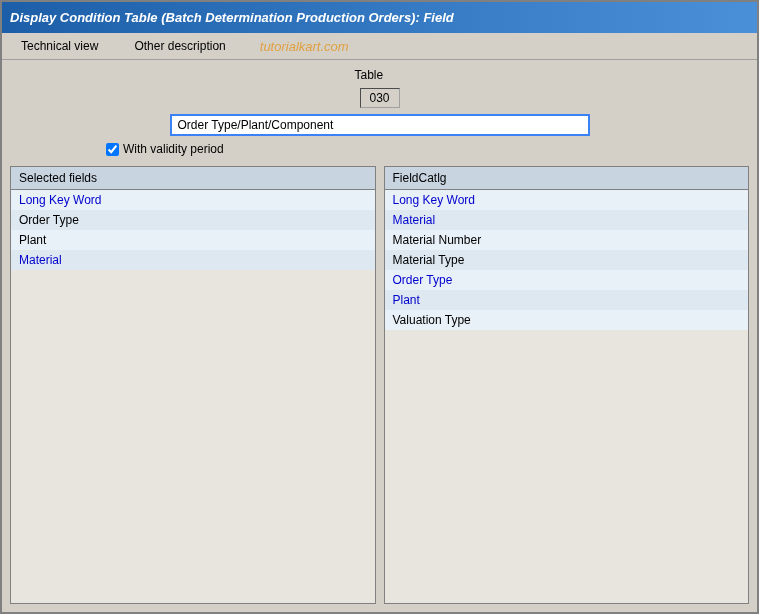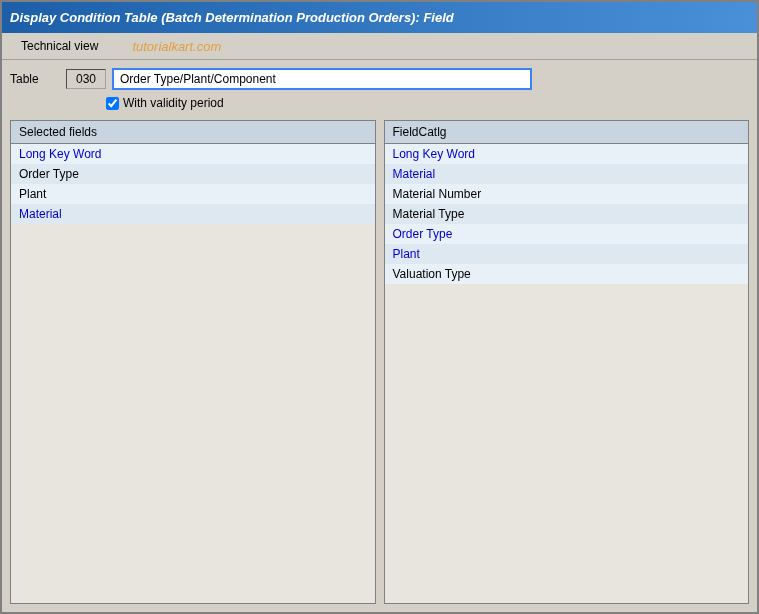--- a/index.html
+++ b/index.html
@@ -62,20 +62,21 @@
       padding: 8px;
       display: flex;
       flex-direction: column;
       gap: 6px;
     }
 
     .table-row {
       display: flex;
       align-items: center;
       gap: 6px;
+      flex-direction: column;
     }
 
     .label {
       font-size: 12px;
       color: #000;
       min-width: 50px;
     }
 
     .table-number {
       background: #d4d0c8;
@@ -171,20 +172,21 @@
 </head>
 <body>
 
 <div class="window">
   <div class="title-bar">
     <span>Display Condition Table (Batch Determination Production Orders): Field</span>
   </div>
 
   <div class="menu-bar">
     <div class="menu-item">Technical view</div>
+    <div class="menu-item">Other description</div>
     <span class="watermark">tutorialkart.com</span>
   </div>
 
   <div class="content">
     <div class="table-row">
       <span class="label">Table</span>
       <div class="table-number">030</div>
       <input type="text" class="table-name-input" value="Order Type/Plant/Component" style="">
     </div>
     <div class="checkbox-row">

